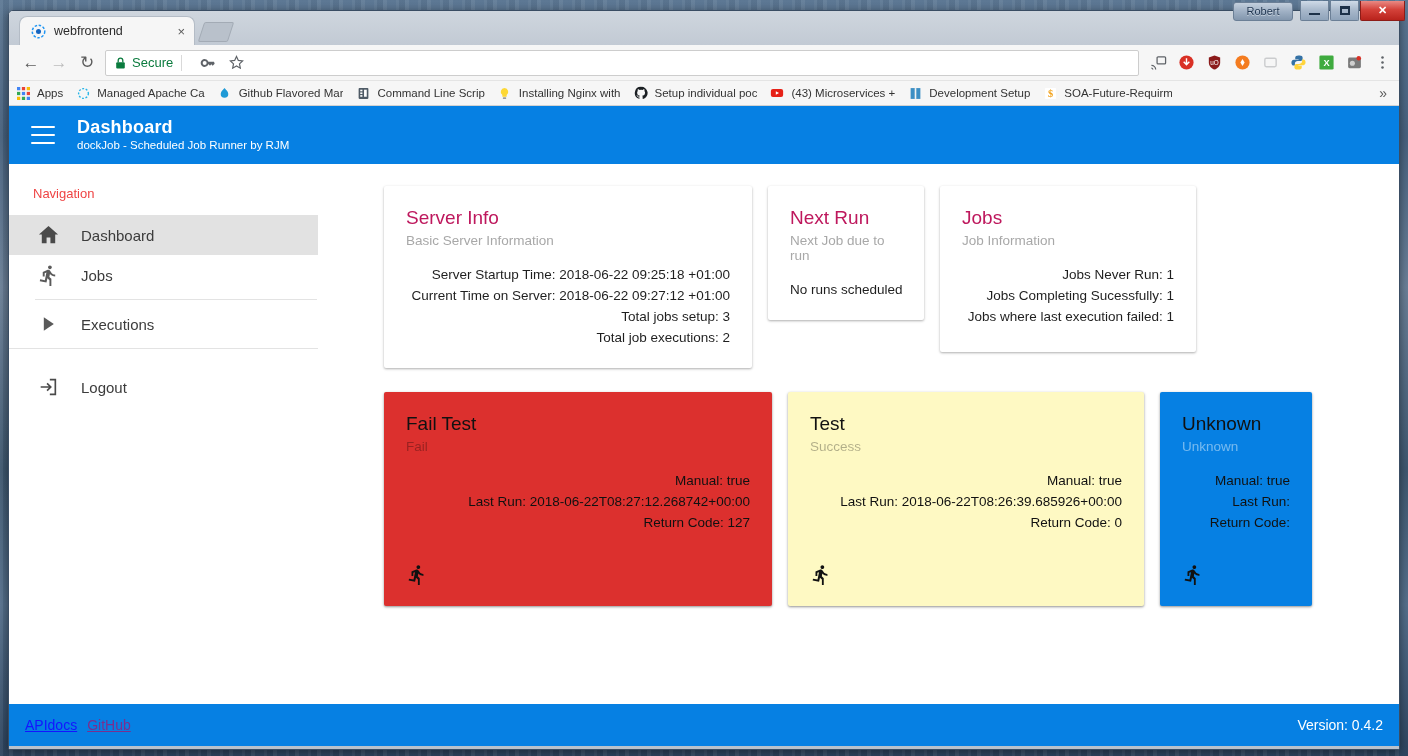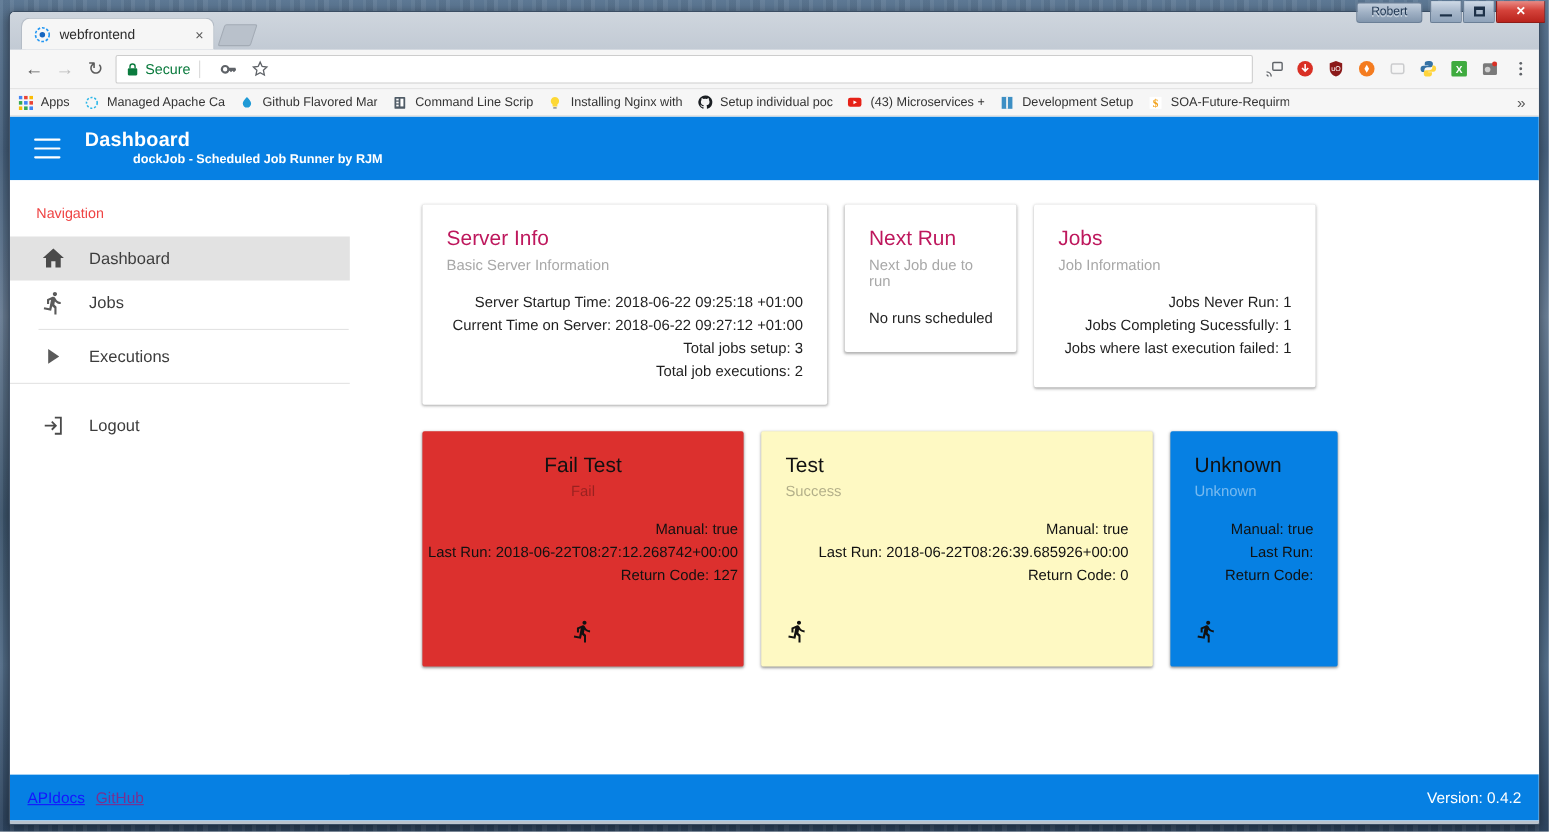--- a/index.html
+++ b/index.html
@@ -138,21 +138,21 @@
   
   .page { flex: 1 1 auto; position: relative; background: #fff; overflow: hidden; }
 
   .app-header {
     height: 58px; background: #0680e3; color: #fff;
     display: flex; align-items: center; padding: 0 0 0 22px;
   }
   .hamburger { width: 24px; height: 18px; display:flex; flex-direction:column; justify-content:space-between; margin-right: 22px; }
   .hamburger span { display:block; height:2px; background:#fff; border-radius:1px; }
   .app-title { font-size: 18px; font-weight: bold; line-height: 20px; letter-spacing:.2px;}
-  .app-sub { font-size: 11.5px; font-weight: bold; line-height: 15px; margin-top:1px;margin-left:44px; }
+  .app-sub { font-size: 11.5px; font-weight: normal; line-height: 15px; margin-top:1px; }
 
   .body-area { display: flex; height: calc(100% - 58px - 42px); background: #fff; }
 
   .sidebar { width: 309px; flex: 0 0 309px; background: #fff; padding-top: 12px; }
   .nav-label { font-size: 13px; color: #ef4444; padding: 10px 0 14px 24px; }
   .nav-item {
     display: flex; align-items: center; height: 40px; padding-left: 26px;
     font-size: 15px; color: #3c3c3c;
   }
   .nav-item.active { background: #e2e2e2; }
@@ -181,21 +181,21 @@
 
   .jobcards { display: flex; gap: 16px; margin-top: 24px; }
   .jobcard {
     border-radius: 2px; padding: 20px 22px 16px 22px;
     box-shadow: 0 1px 3px rgba(0,0,0,.3), 0 1px 2px rgba(0,0,0,.16);
     min-height: 214px; position: relative; display: flex; flex-direction: column;
   }
   .jobcard .card-title { color: #111; }
   .jobcard .card-sub { color: rgba(0,0,0,.30); }
   .jobcard .kv-line { color: #111; }
-  .jobcard.fail { background: #DC302E; width: 292px; align-items: center; }
+  .jobcard.fail { background: #DC302E; width: 388px; }
   .jobcard.success { background: #fef9c3; width: 356px; }
   .jobcard.unknown { background: #0680e3; width: 152px; }
   .jobcard.unknown .card-sub { color: rgba(255,255,255,.45); }
   .run-icon-wrap { margin-top: auto; padding-top: 16px; }
 
   .footer {
     height: 42px; background: #0680e3; color: #fff;
     display: flex; align-items: center; padding: 0 16px;
     font-size: 14px;
   }

